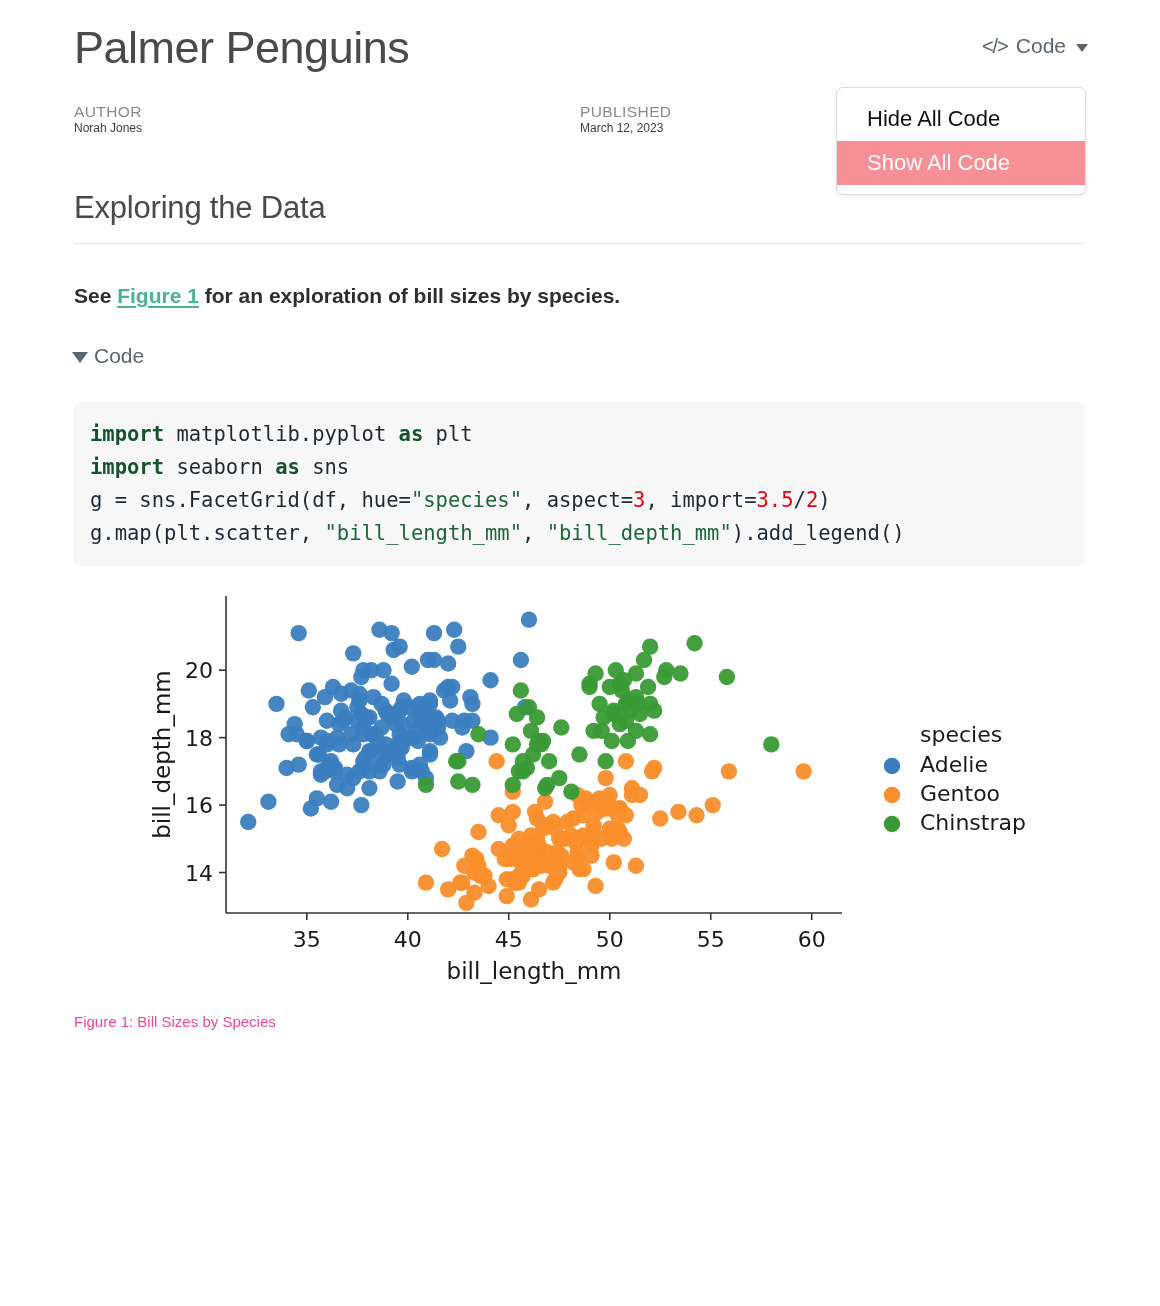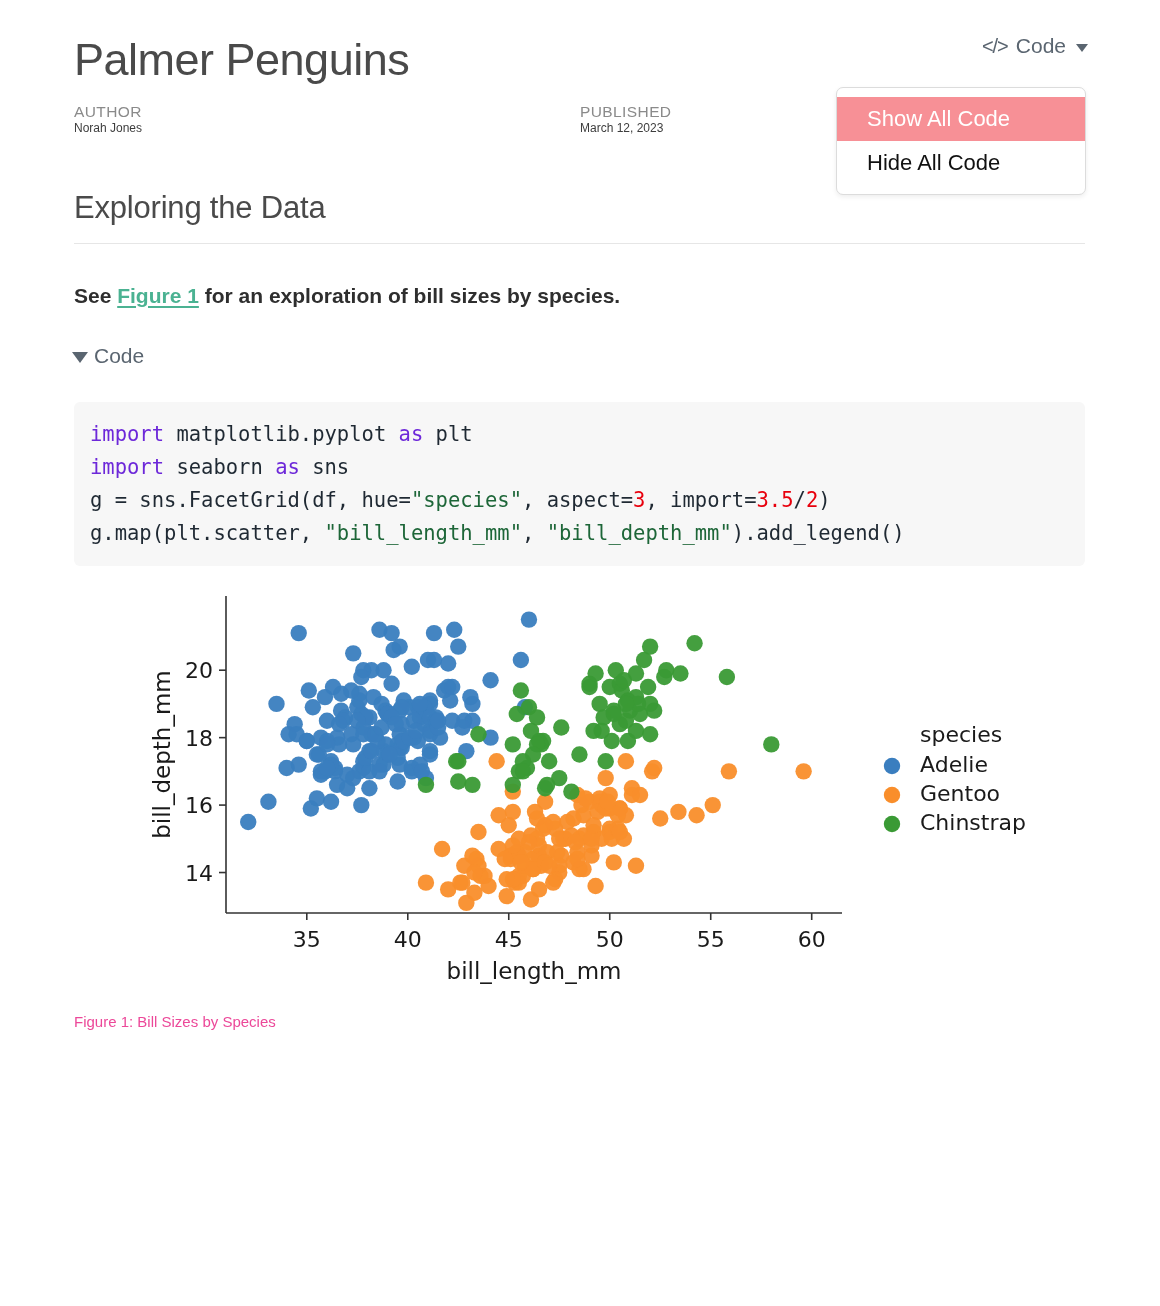--- a/index.html
+++ b/index.html
@@ -19,21 +19,21 @@
   .page {
     position: relative;
     width: 1160px;
     height: 1306px;
   }
 
   
   .title {
     position: absolute;
     left: 74px;
-    top: 34px;
+    top: 22px;
     font-size: 45px;
     font-weight: 400;
     letter-spacing: -0.5px;
     color: #4a4a4a;
     line-height: 1.15;
   }
 
   
   .meta {
     position: absolute;
@@ -176,21 +176,21 @@
     box-sizing: border-box;
   }
   .code-line {
     font-family: "DejaVu Sans Mono", monospace;
     font-size: 20.5px;
     line-height: 33px;
     white-space: pre;
     padding-left: 16px;
     color: #1f2933;
   }
-  .tok-kw { color: #6d28d9; }
+  .tok-kw { color: #14532d; font-weight: bold; }
   .tok-str { color: #1d6638; }
   .tok-num { color: #e8000d; }
 
   
   .figure {
     position: absolute;
     left: 74px;
     top: 576px;
     width: 1011px;
     height: 420px;
@@ -222,22 +222,22 @@
     <span class="meta-value">March 12, 2023</span>
   </div>
 
   <div class="code-button">
     <span class="code-glyph">&lt;/&gt;</span>
     <span>Code</span>
     <span class="caret-down"></span>
   </div>
 
   <div class="dropdown">
+    <div class="dropdown-item">Hide All Code</div>
     <div class="dropdown-item active">Show All Code</div>
-    <div class="dropdown-item">Hide All Code</div>
   </div>
 
   <div class="section-heading">Exploring the Data</div>
   <div class="hr"></div>
 
   <div class="paragraph">
     <span>See </span><a class="figlink">Figure 1</a><span> for an exploration of bill sizes by species.</span>
   </div>
 
   <div class="code-toggle">

